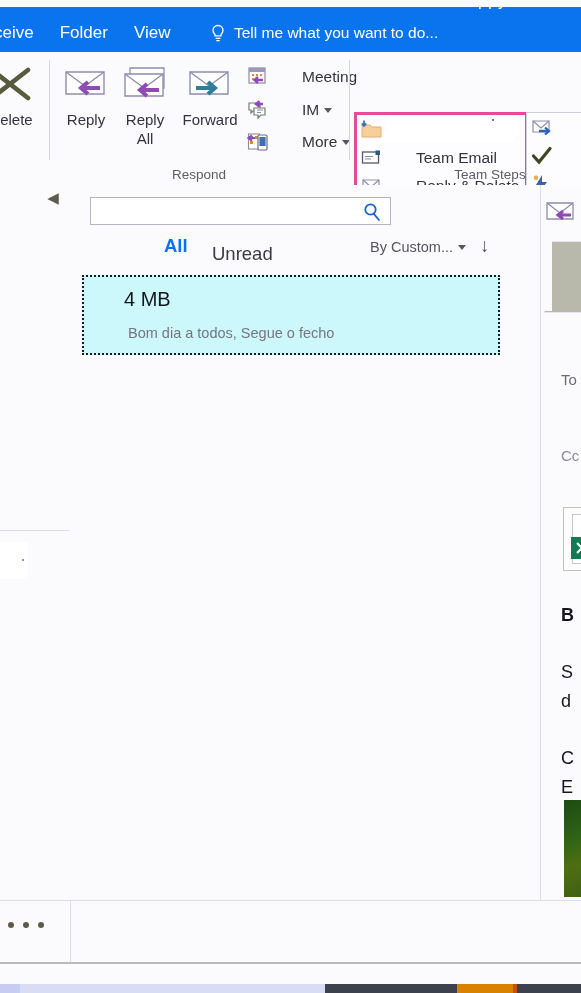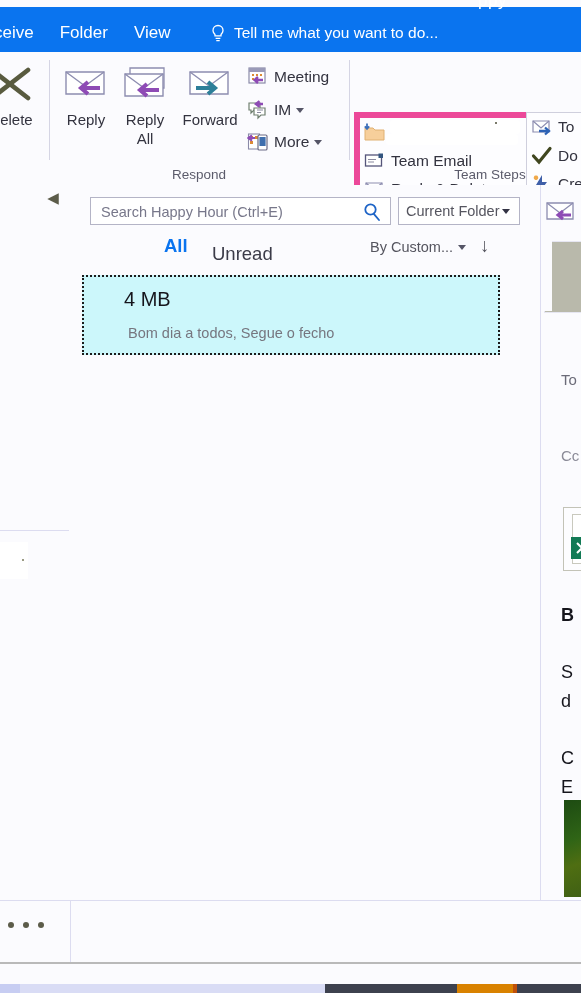--- a/index.html
+++ b/index.html
@@ -70,31 +70,31 @@
   }
 
   
   .smallbtn{
     position:absolute;display:flex;align-items:center;height:30px;
   }
   .smallbtn .sico{
     width:24px;height:24px;display:flex;align-items:center;justify-content:center;
     margin-right:4px;flex:0 0 24px;
   }
-  .smallbtn .slbl{font-size:15.5px;color:#33333f;white-space:nowrap;}
+  .smallbtn .slbl{font-size:15.5px;color:#33333f;white-space:nowrap;margin-left:28px;}
   .caret{
     display:inline-block;margin-left:5px;
     border-left:4px solid transparent;border-right:4px solid transparent;
     border-top:5px solid #555566;
   }
 
   
   .qs-box{
     position:absolute;left:354px;top:60px;width:168px;height:90px;
-    border:6px solid #ec4899;background:#fdfdff;
+    border:3px solid #ec4899;background:#fdfdff;
   }
   .qs-box2{
     position:absolute;left:530px;top:60px;width:60px;height:90px;
     border:1px solid #cfcfdd;border-right:none;background:#fdfdff;
   }
   .redact-white{
     position:absolute;background:#ffffff;border-radius:3px;
   }
 
   
@@ -443,31 +443,26 @@
     <div class="nav-blob"></div>
     <div class="nav-blob2"></div>
     <div class="nav-dot"></div>
   </div>
   <div class="collapse-arrow">◀</div>
 
   <div class="listpane">
 
     <div class="searchrow">
       <div class="searchbox">
-        <input type="text" value="" placeholder="Search Happy Hour (Ctrl+E)" style="">
         <span class="mag">
           <svg width="20" height="20" viewBox="0 0 20 20">
             <circle cx="8.5" cy="7.5" r="5.2" fill="none" stroke="#1d63c6" stroke-width="1.8"></circle>
             <path d="M11.8 11.8 L17 18" stroke="#1d63c6" stroke-width="1.8" stroke-linecap="round"></path>
           </svg>
         </span>
-      </div>
-      <div class="scopebox">
-        <span class="sv">Current Folder</span>
-        <span class="caret"></span>
       </div>
     </div>
 
     <div class="filterrow">
       <div class="f-all">All</div>
       <div class="f-unread">Unread</div>
       <div class="f-sort">
         <span>By Custom...</span>
         <span class="caret"></span>
       </div>

